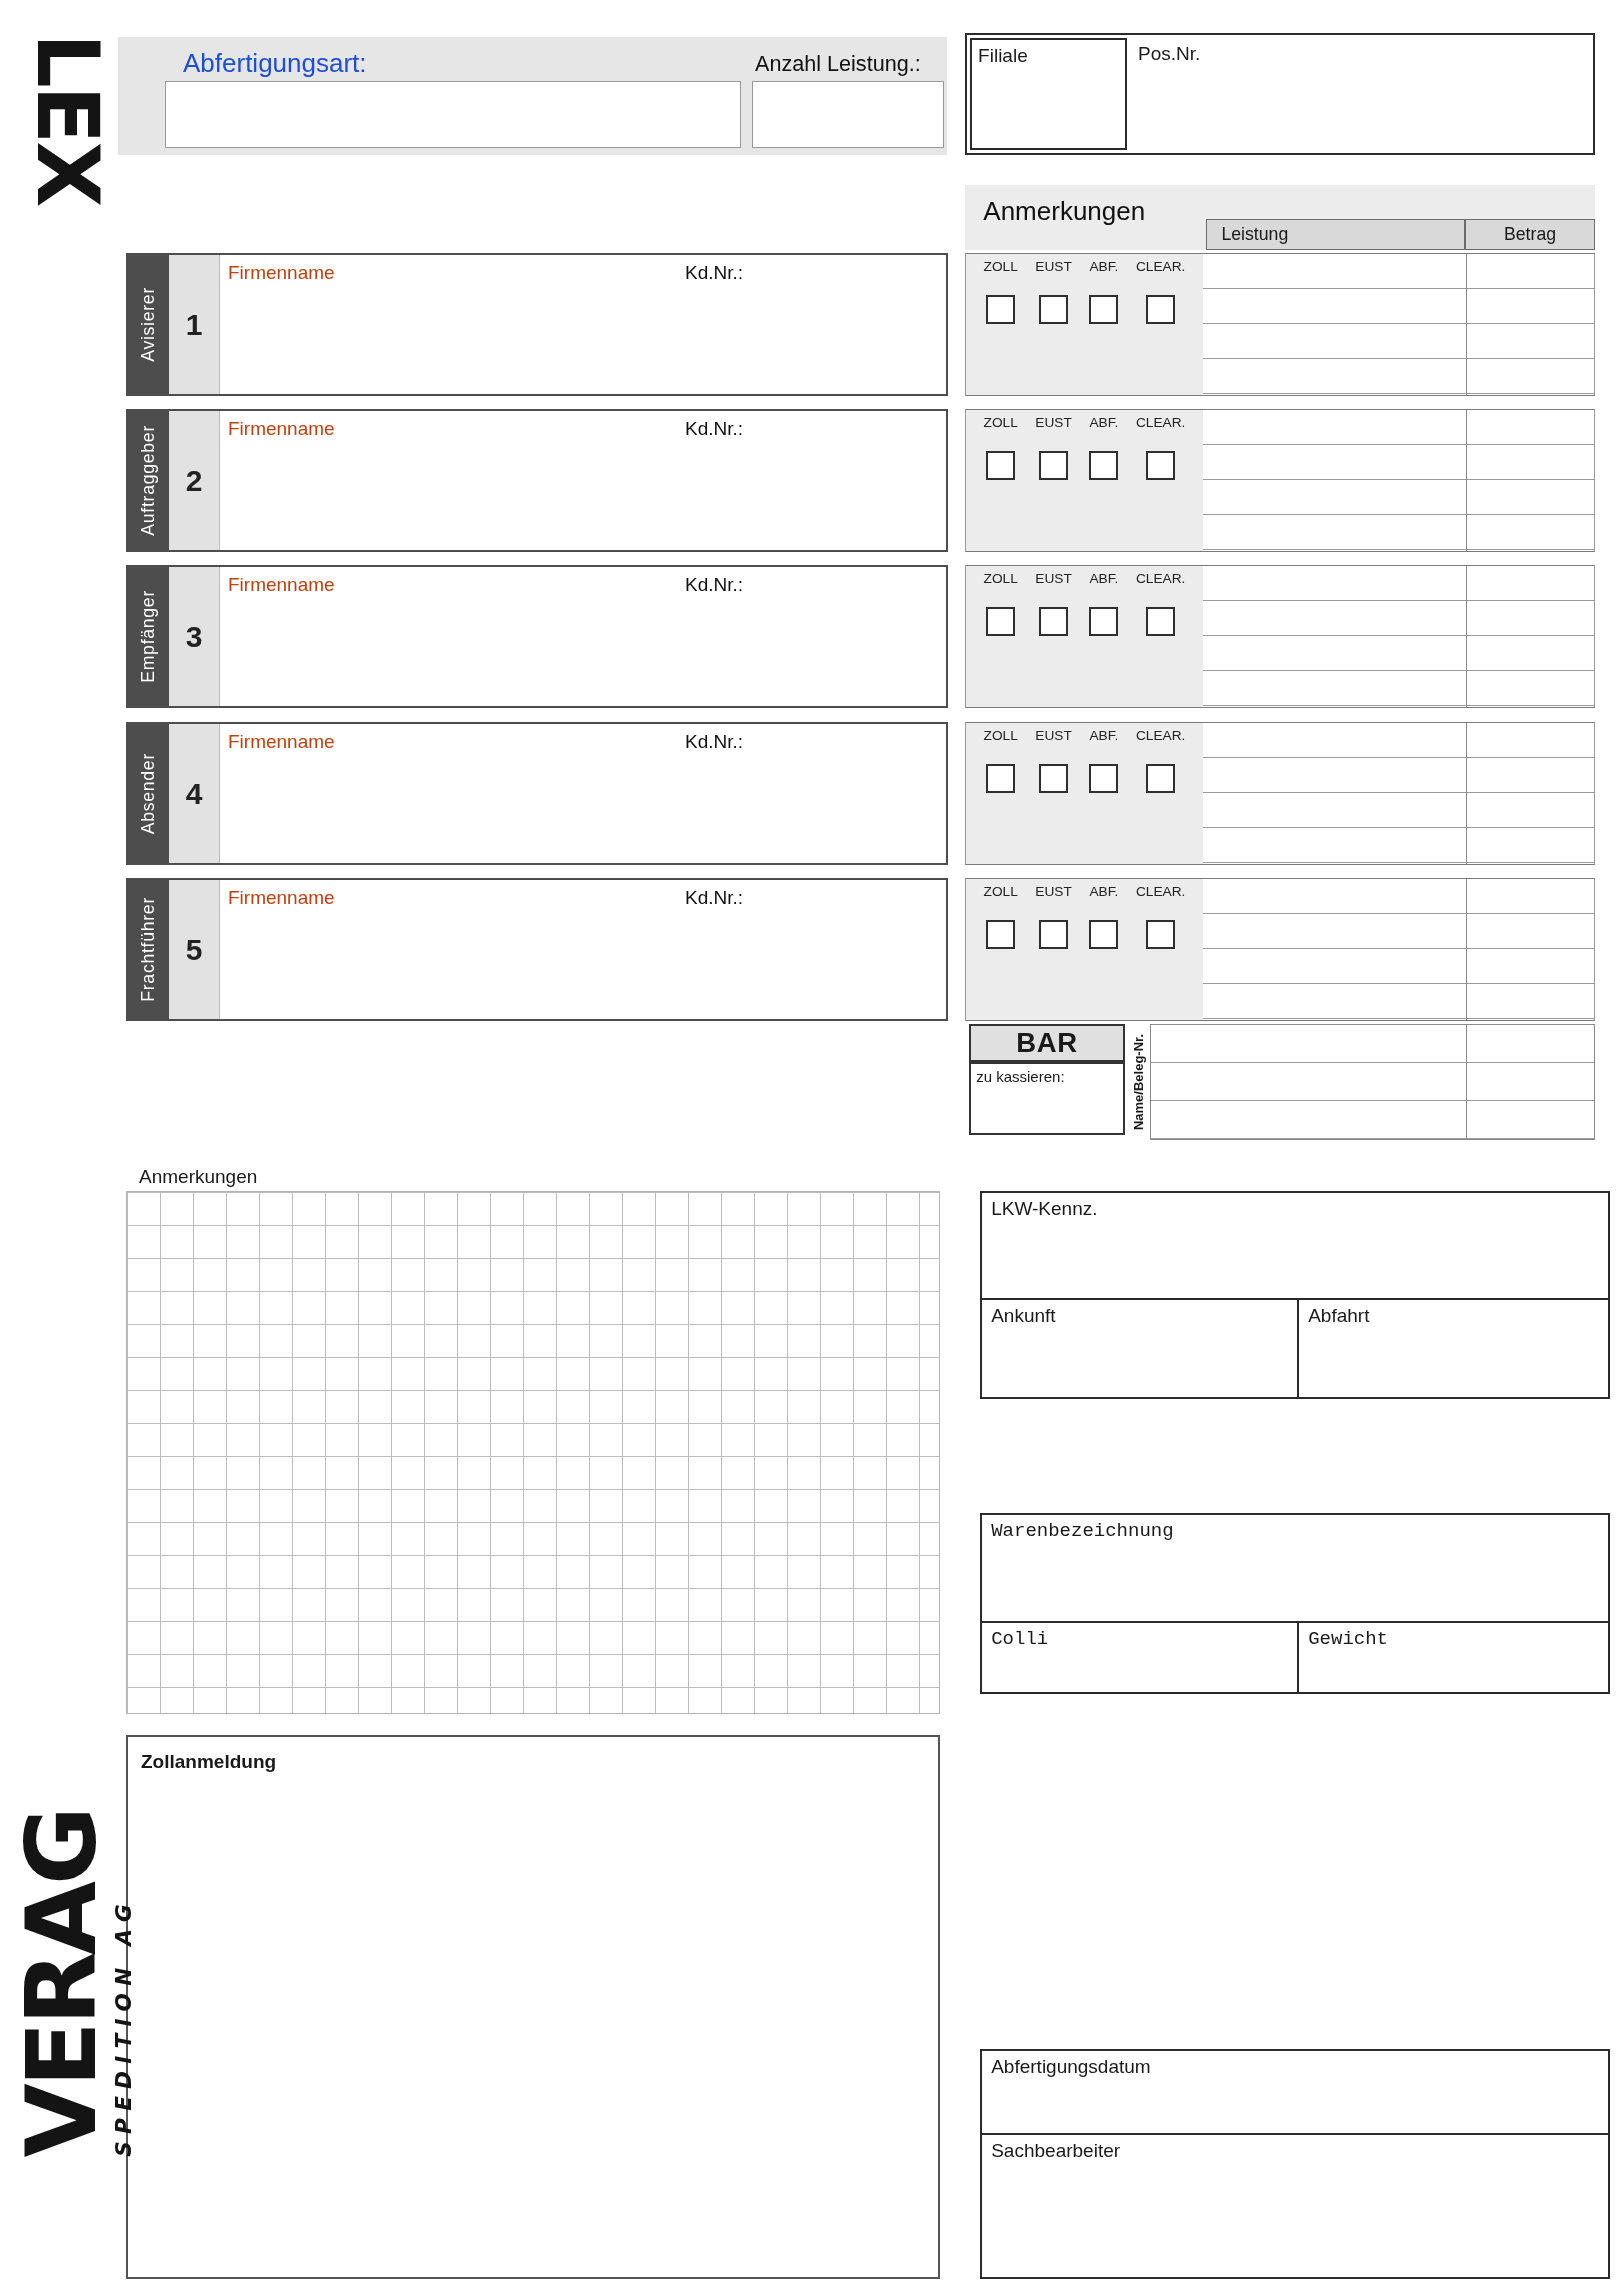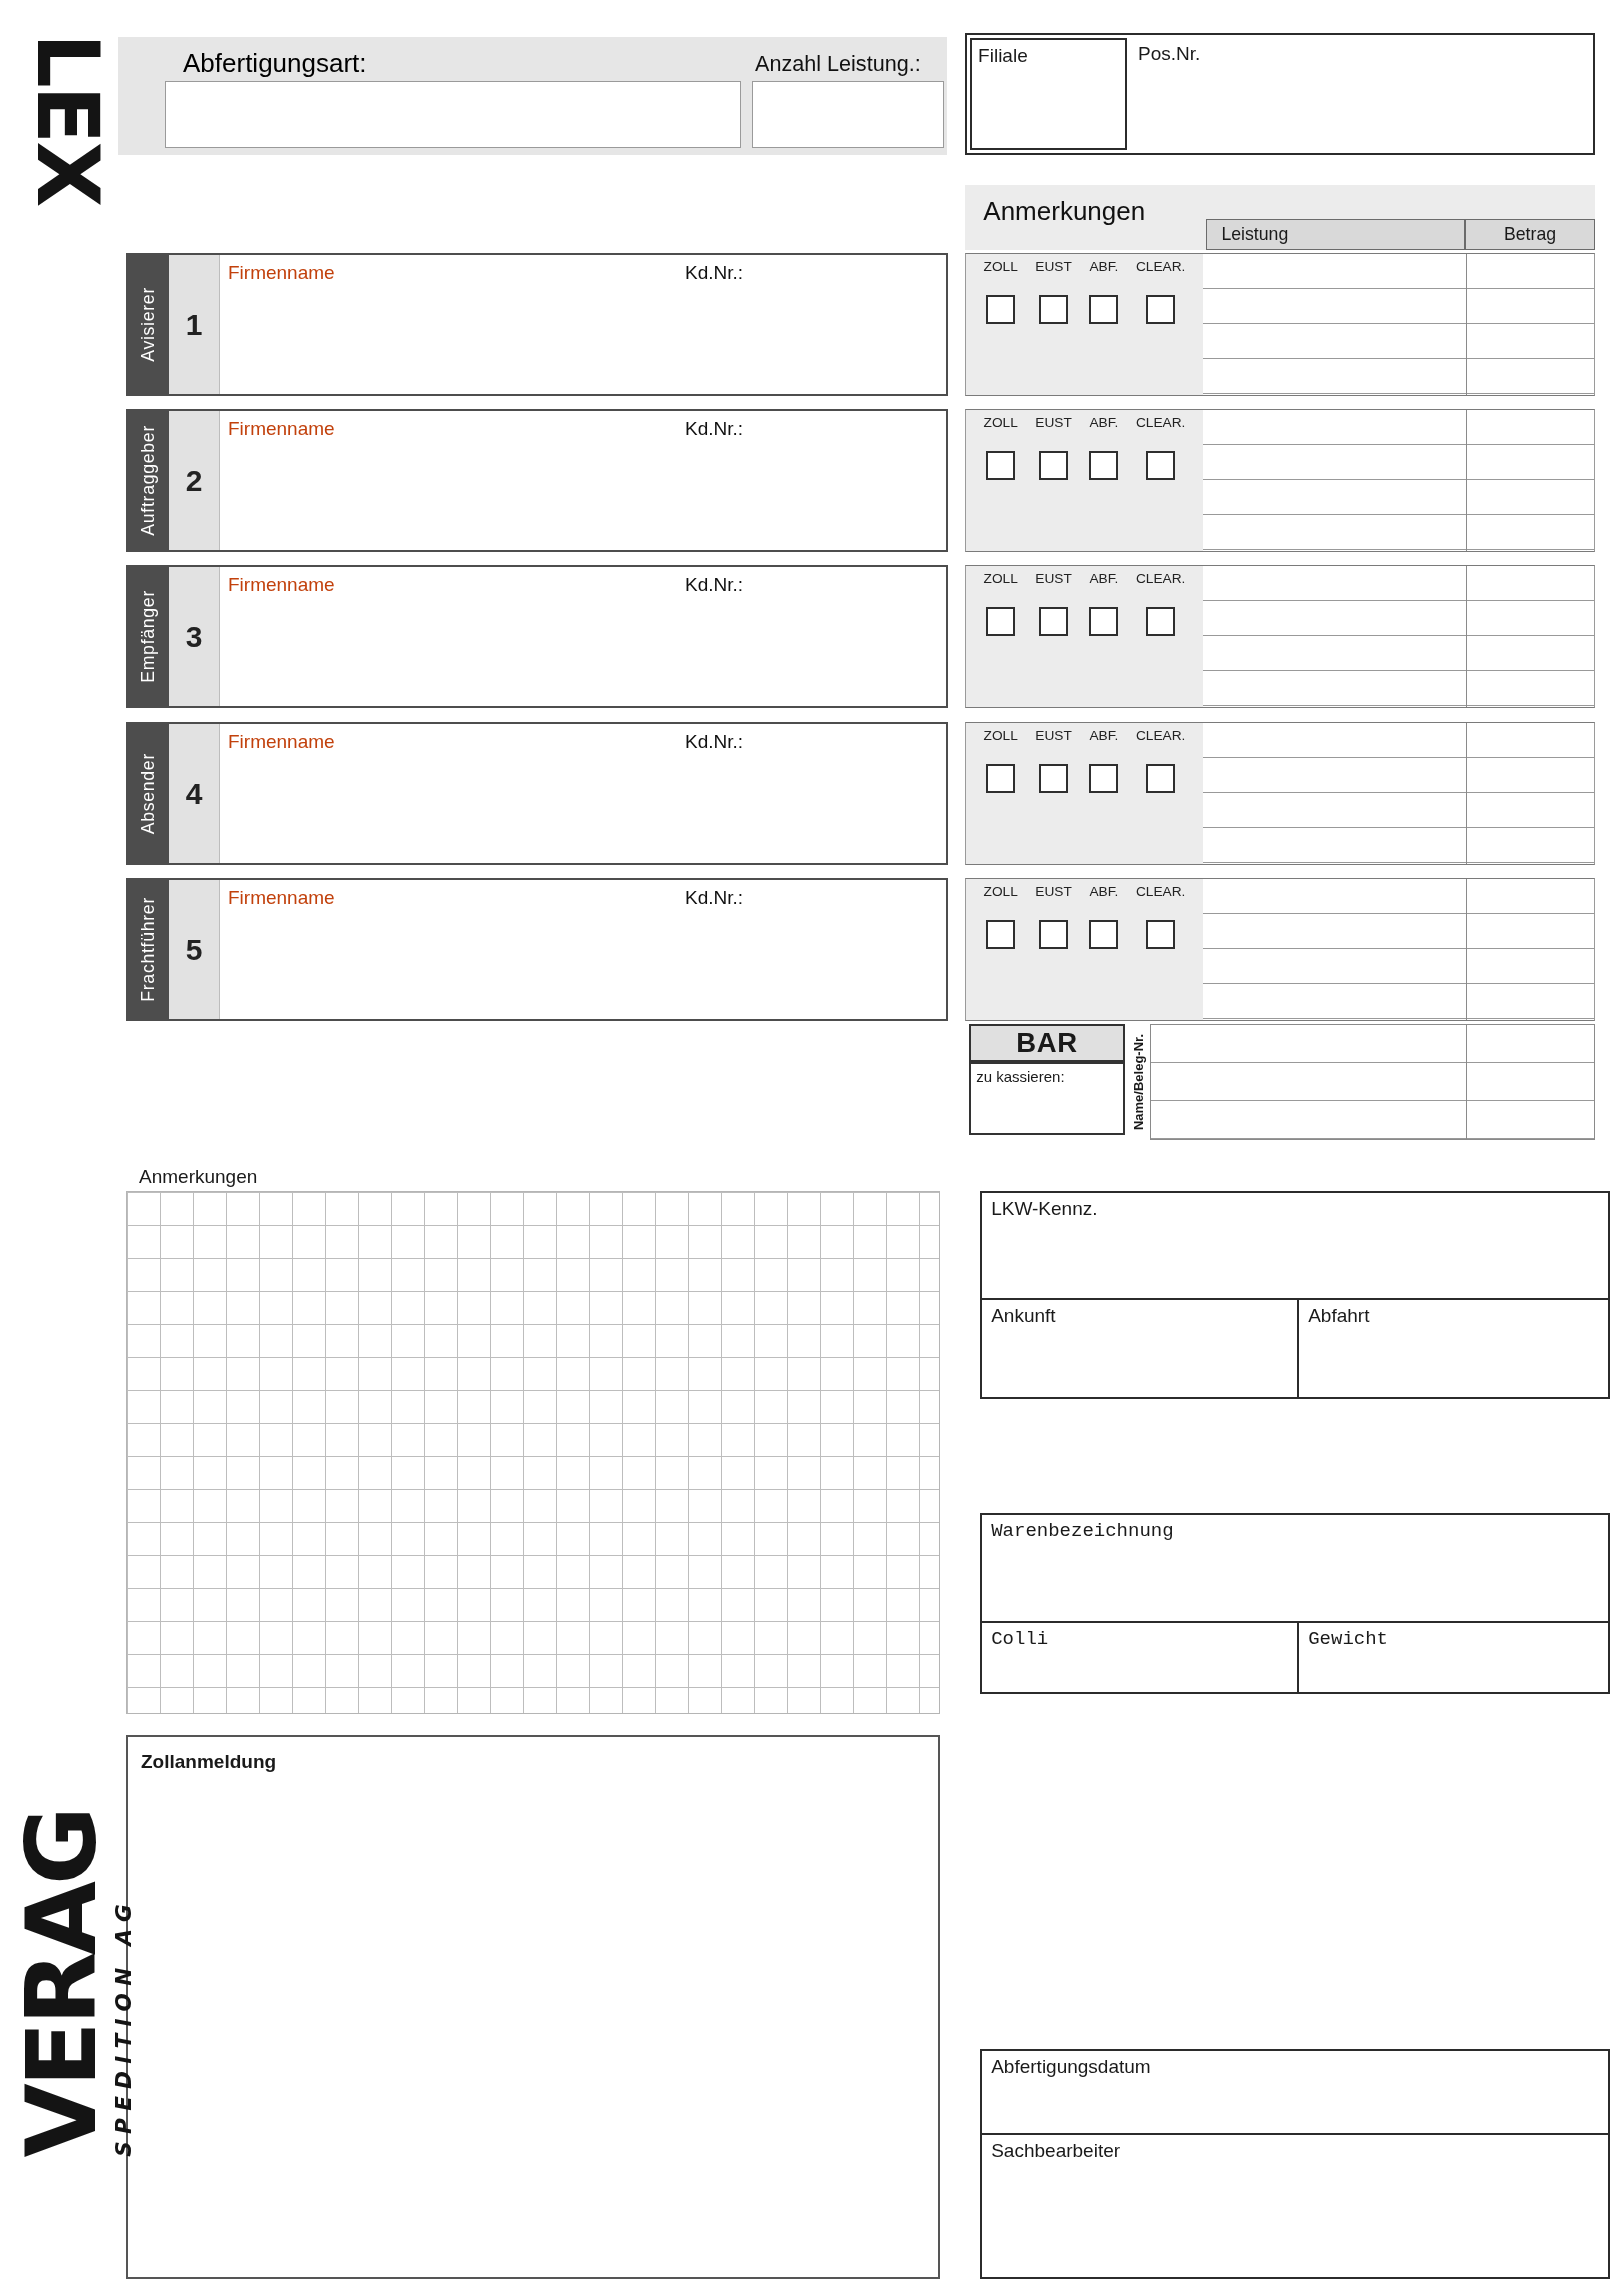--- a/index.html
+++ b/index.html
@@ -18,21 +18,21 @@
     display:flex; align-items:flex-end; }
   .verag-text { writing-mode:vertical-rl; transform:rotate(180deg);
     font-family:"DejaVu Sans", sans-serif; font-weight:bold; font-size:96px;
     line-height:1; letter-spacing:-3.9px; color:#141414; }
   .sped-text { writing-mode:vertical-rl; transform:rotate(180deg);
     font-family:"DejaVu Sans", sans-serif; font-weight:bold; font-style:italic;
     font-size:21.6px; letter-spacing:7.2px; line-height:1; color:#141414; margin-left:2.6px; }
 
   
   .hdr-panel { position:absolute; left:118px; top:37px; width:829px; height:118px; background:#e6e6e6; }
-  .hdr-abf-label { position:absolute; left:65px; top:10.5px; font-size:26px; color:#000000;text-align:right; }
+  .hdr-abf-label { position:absolute; left:65px; top:10.5px; font-size:26px; color:#1d4ed8;text-align:right; }
   .hdr-input { position:absolute; background:#fff; border:1.3px solid #9a9a9a; }
   .hdr-anz-label { position:absolute; left:637px; top:14.4px; font-size:21.6px; color:#111; }
 
   .filiale-box { position:absolute; left:965px; top:33px; width:630px; height:122px;
     border:2px solid #2b2b2b; background:#fff;text-decoration:underline; }
   .filiale-inner { position:absolute; left:2.6px; top:2.6px; bottom:2.6px; width:157px;
     border:2px solid #2b2b2b; background:#fff; padding:5.2px 6.5px; font-size:19px; }
   .posnr-label { position:absolute; left:171px; top:7.9px; font-size:19px; }
 
   

